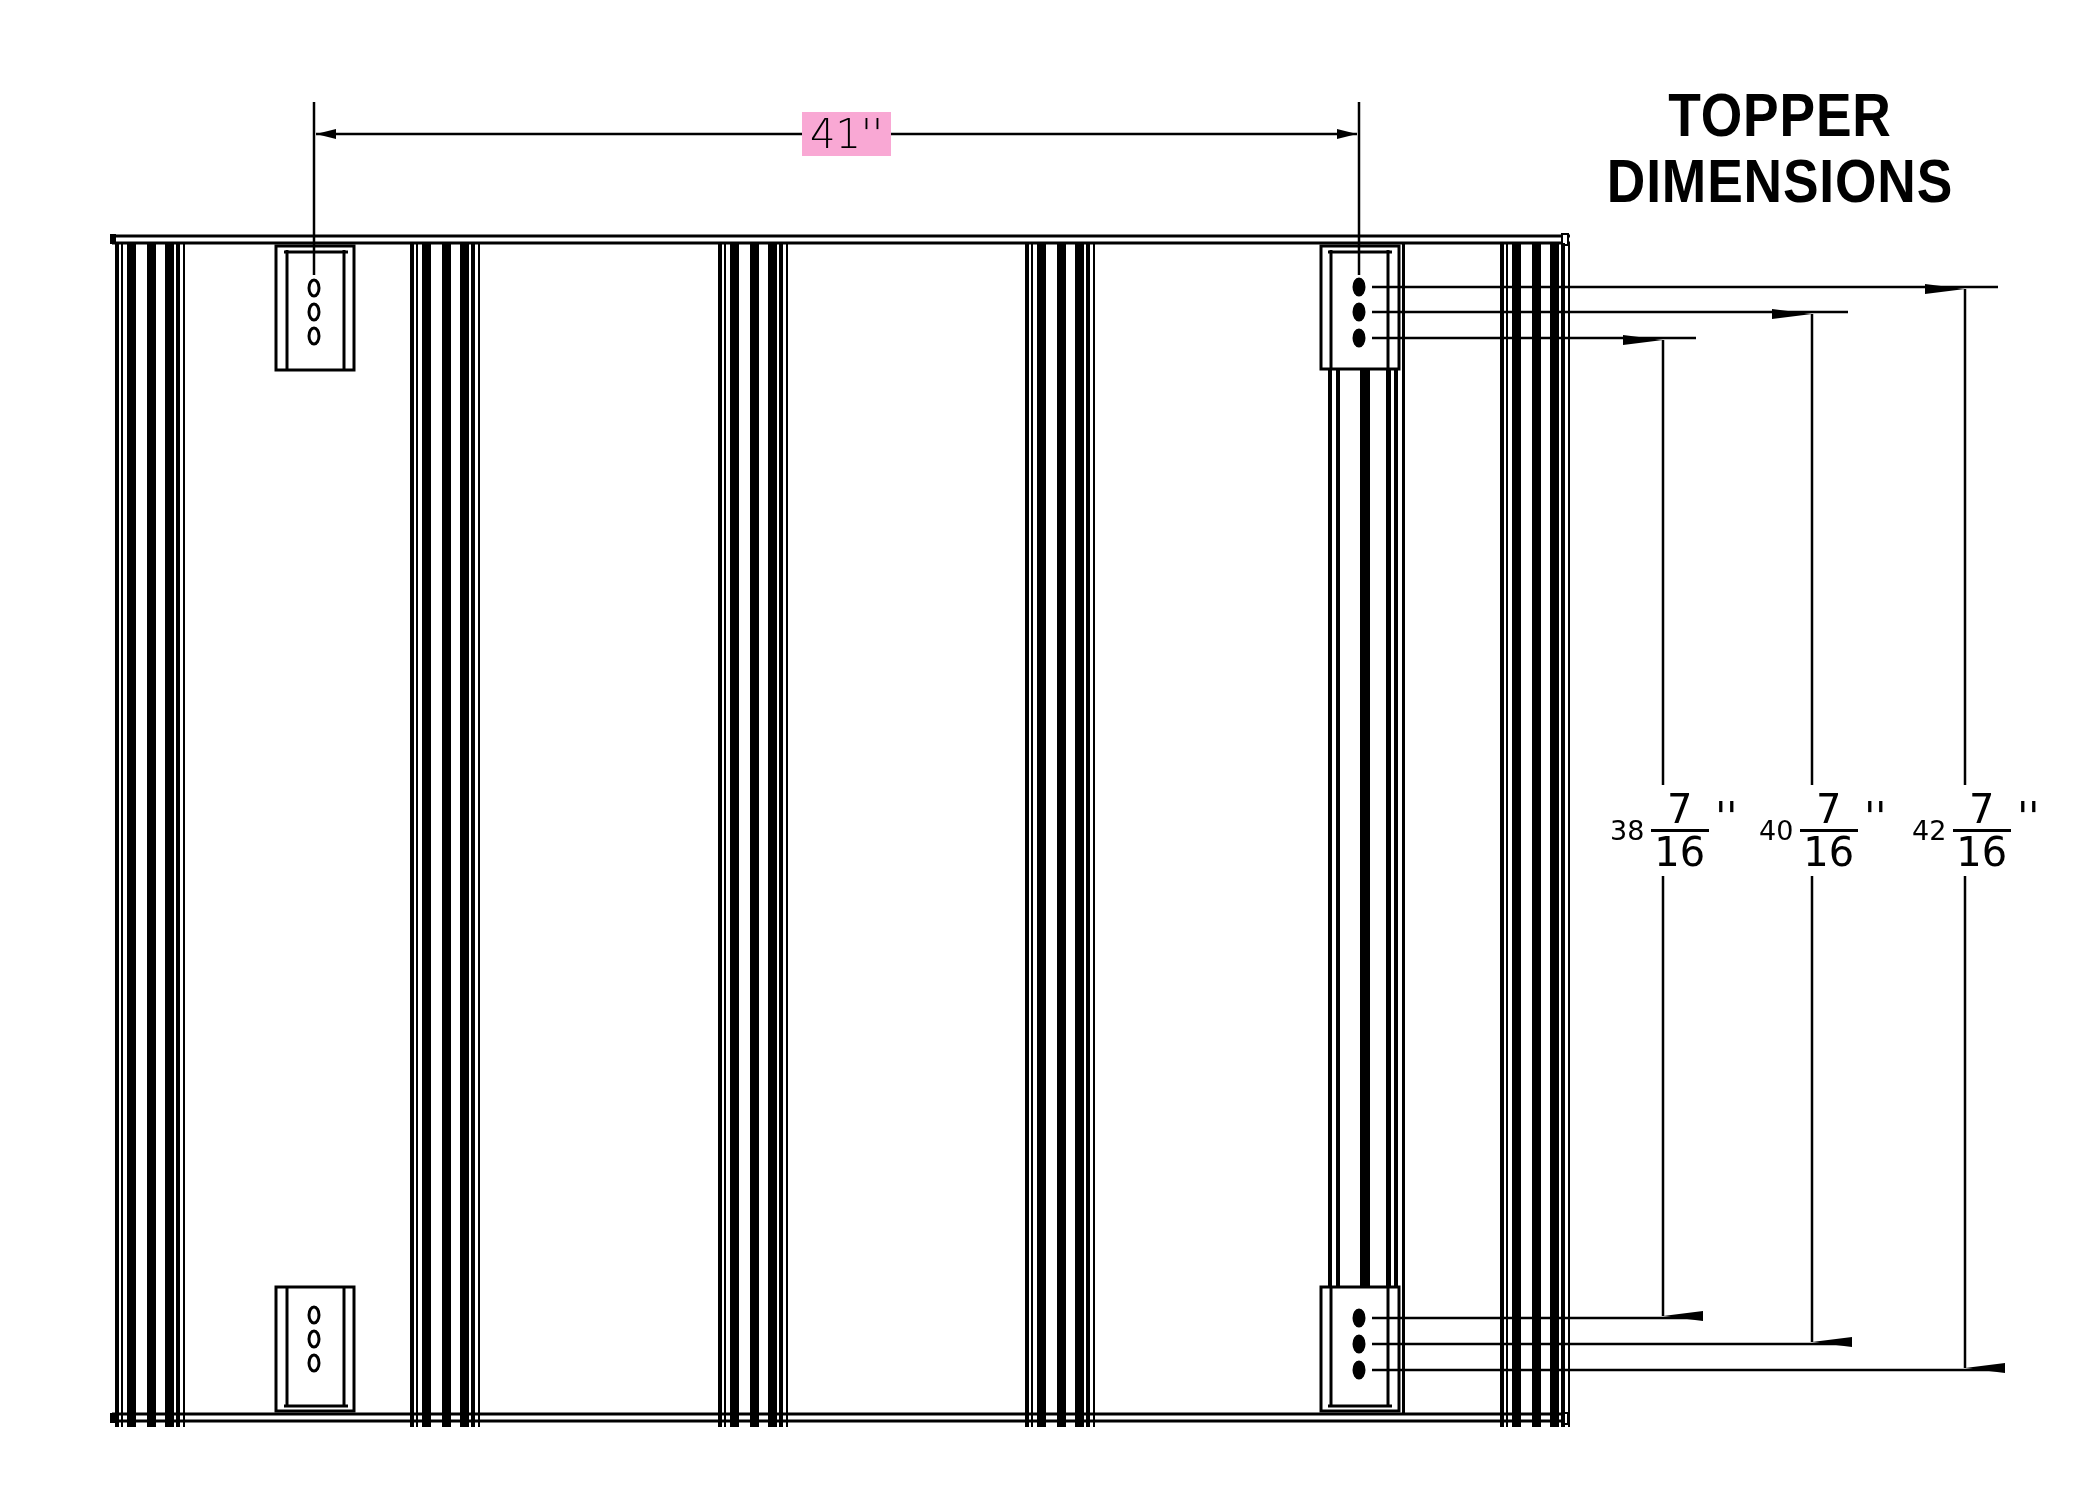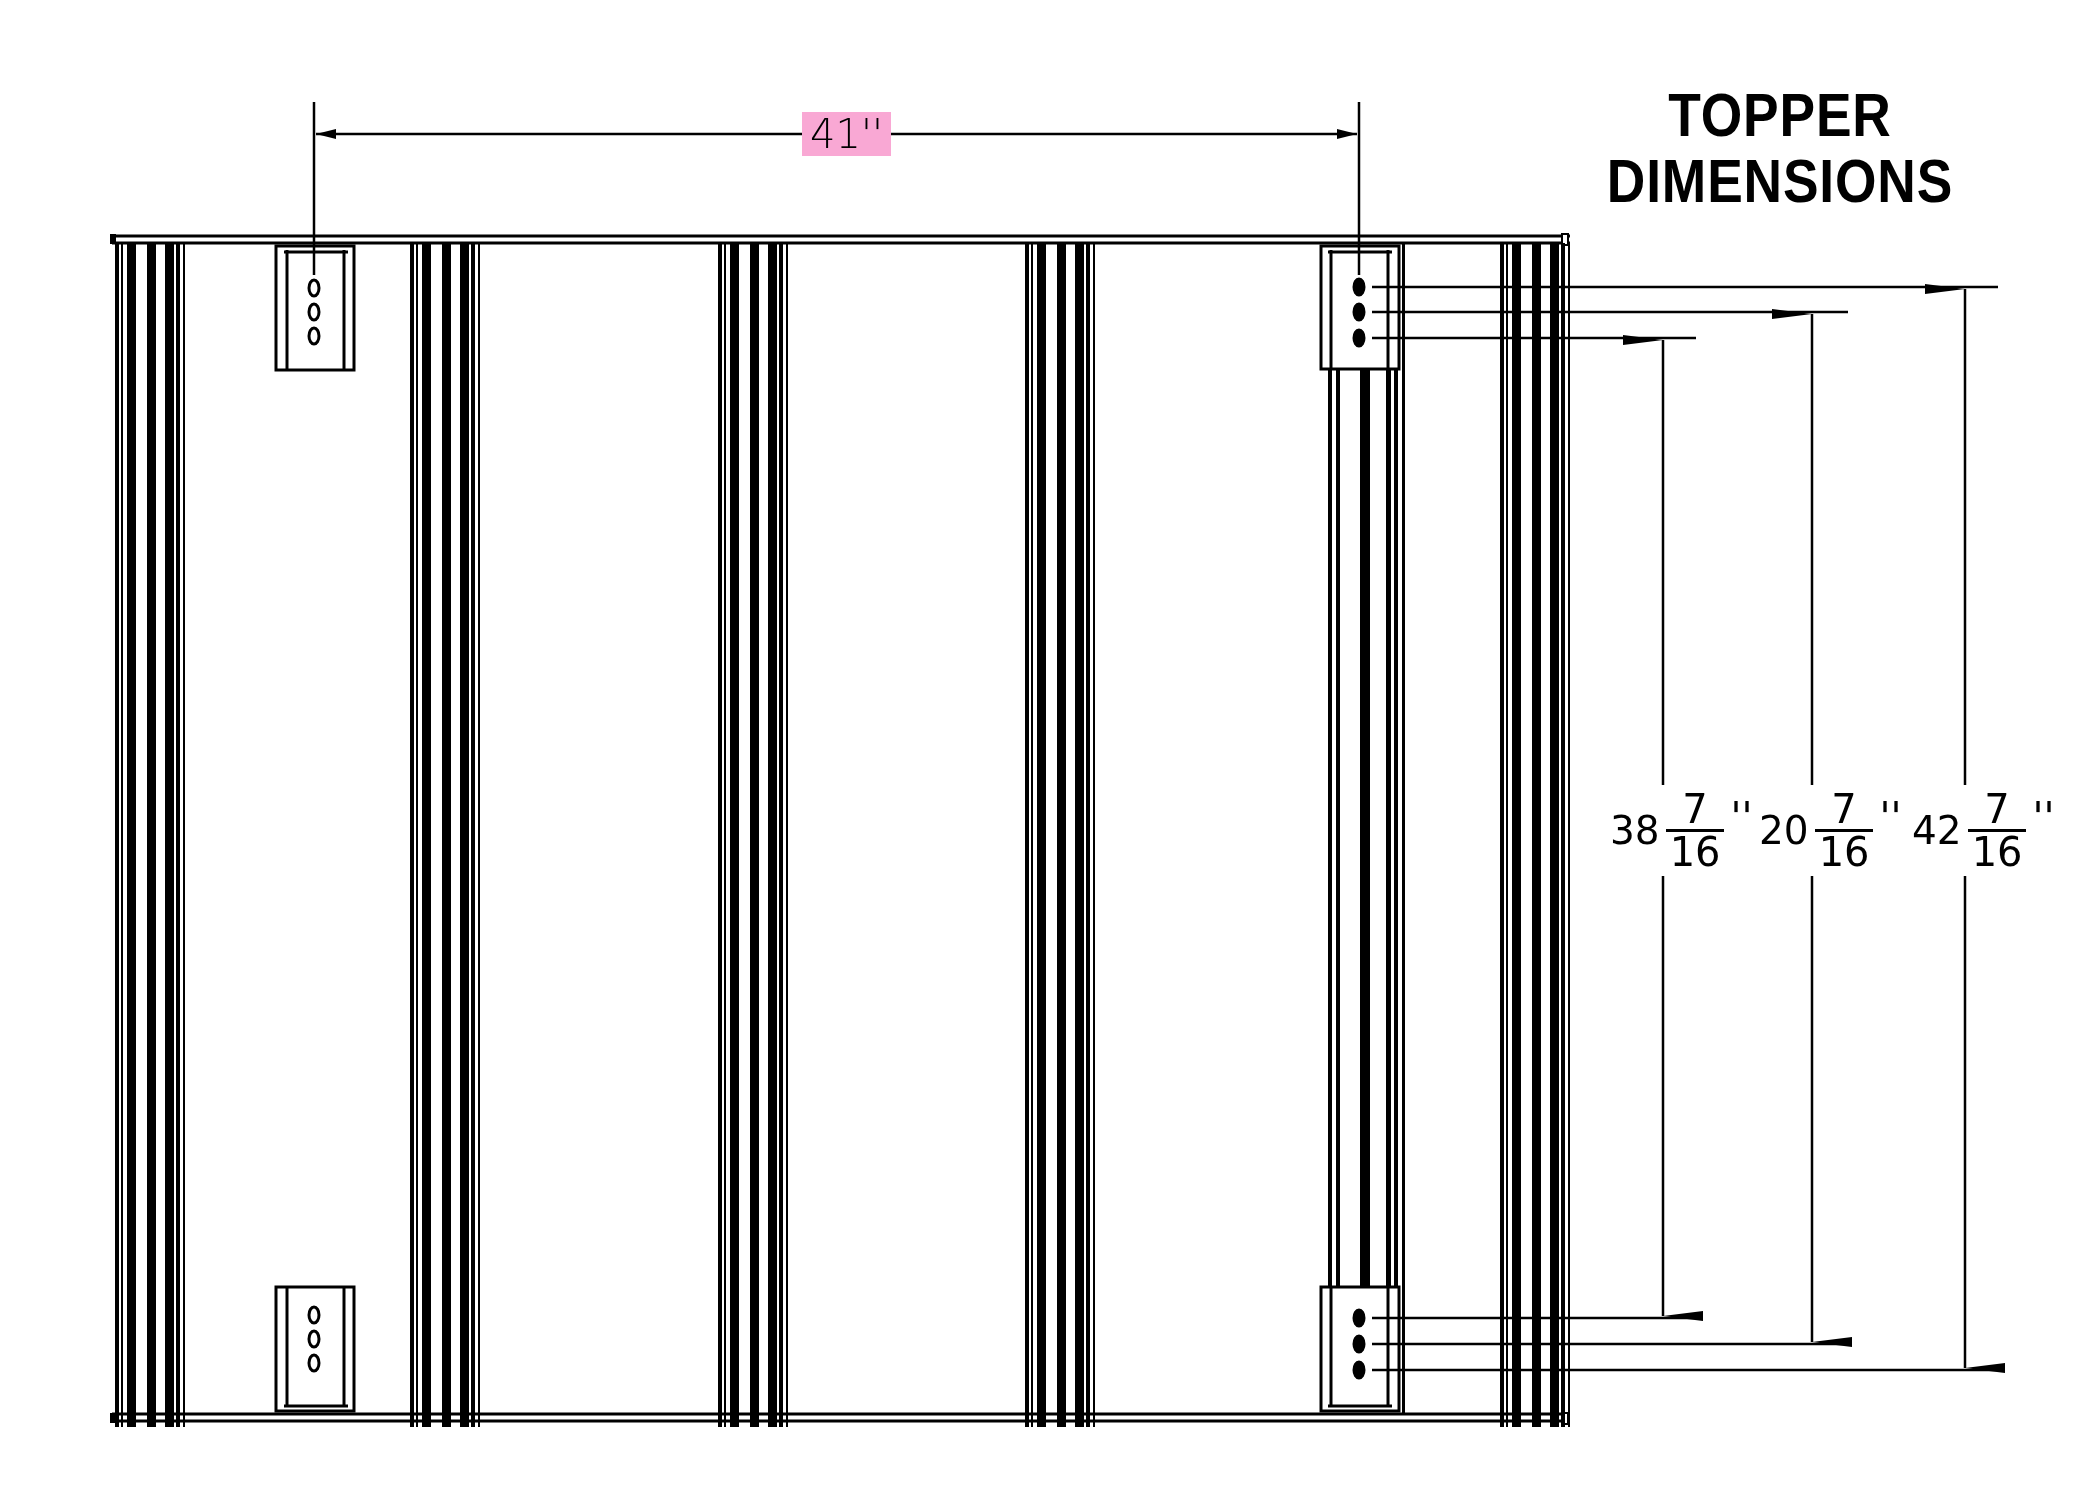--- a/index.html
+++ b/index.html
@@ -3,21 +3,21 @@
   <meta charset="utf-8">
   <style>
     html, body { margin: 0; padding: 0; background: #ffffff; }
     body { width: 2100px; height: 1500px; position: relative; overflow: hidden; font-family: "Liberation Sans", sans-serif; }
     #drawing { position: absolute; left: 0; top: 0; }
     .title-block { position: absolute; left: 1560px; top: 82px; width: 440px; text-align: center; font-family: "Liberation Sans", sans-serif; font-weight: 700; color: #000; letter-spacing: 1px; transform: scaleX(0.86); transform-origin: center top; }
     .title-block .l1, .title-block .l2 { display: block; font-size: 62px; line-height: 66px; }
     .dimlabel { position: absolute; font-family: "DejaVu Sans", sans-serif; font-weight: 300; color: #000; background: #f9a8d4; }
     .dim-h { left: 802px; top: 112px; font-size: 40px; line-height: 44px; padding: 0 8px; }
     .frac-label { position: absolute; display: flex; align-items: center; font-family: "DejaVu Sans", sans-serif; color: #000; background: #fff; padding: 4px 4px; }
-    .frac-label .whole { font-size: 39px; line-height: 40px; margin-right: 4px; }
+    .frac-label .whole { font-size: 27px; line-height: 40px; margin-right: 4px; }
     .frac-label .frac { display: inline-flex; flex-direction: column; align-items: center; font-size: 40px; line-height: 40px; }
     .frac-label .num { padding: 0 6px; }
     .frac-label .bar { width: 58px; height: 3px; background: #000; }
     .frac-label .den { padding: 0 6px; }
     .frac-label .inch { font-size: 40px; line-height: 40px; margin-left: 4px; align-self: flex-start; margin-top: 8px; }
     .d1 { left: 1606px; top: 785px; }
     .d2 { left: 1755px; top: 785px; }
     .d3 { left: 1908px; top: 785px; }
   </style>
 </head>
@@ -160,21 +160,21 @@
   <span class="whole">38</span>
   <span class="frac">
     <span class="num">7</span>
     <span class="bar"></span>
     <span class="den">16</span>
   </span>
   <span class="inch">''</span>
 </div>
 
 <div class="frac-label d2">
-  <span class="whole">20</span>
+  <span class="whole">40</span>
   <span class="frac">
     <span class="num">7</span>
     <span class="bar"></span>
     <span class="den">16</span>
   </span>
   <span class="inch">''</span>
 </div>
 
 <div class="frac-label d3">
   <span class="whole">42</span>

